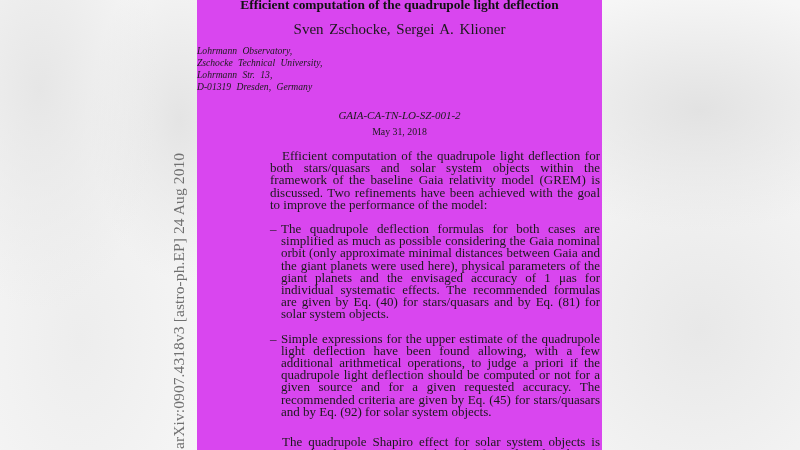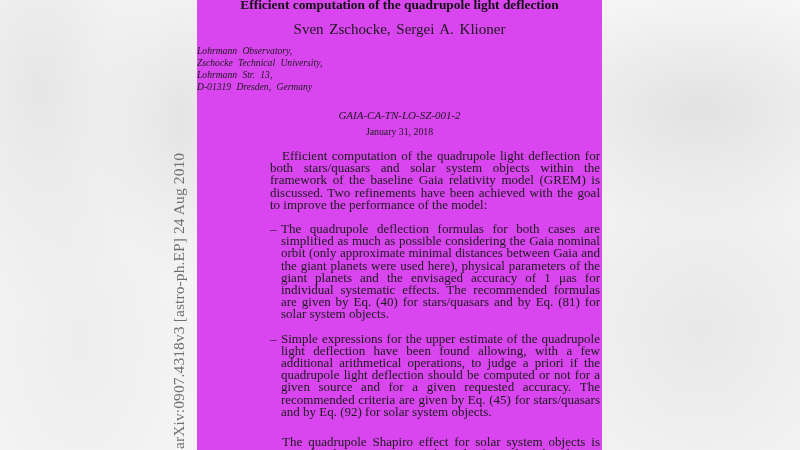--- a/index.html
+++ b/index.html
@@ -111,21 +111,21 @@
 <div class="page">
   <div class="title">Efficient computation of the quadrupole light deflection</div>
   <div class="authors">Sven Zschocke, Sergei A. Klioner</div>
   <div class="affil">
     <div>Lohrmann Observatory,</div>
     <div>Zschocke Technical University,</div>
     <div>Lohrmann Str.  13,</div>
     <div>D-01319 Dresden, Germany</div>
   </div>
   <div class="report-id">GAIA-CA-TN-LO-SZ-001-2</div>
-  <div class="date">January 31, 2018</div>
+  <div class="date">May 31, 2018</div>
 
   <div class="abstract">
     <p>Efficient computation of the quadrupole light deflection for both stars/quasars and solar system objects within the framework of the baseline Gaia relativity model (GREM) is discussed. Two refinements have been achieved with the goal to improve the performance of the model:</p>
     <ul>
       <li>
         <span class="dash">–</span>
         <span>The quadrupole deflection formulas for both cases are simplified as much as possible considering the Gaia nominal orbit (only approximate minimal distances between Gaia and the giant planets were used here), physical parameters of the giant planets and the envisaged accuracy of 1 μas for individual systematic effects. The recommended formulas are given by Eq. (40) for stars/quasars and by Eq. (81) for solar system objects.</span>
       </li>
       <li>
         <span class="dash">–</span>

